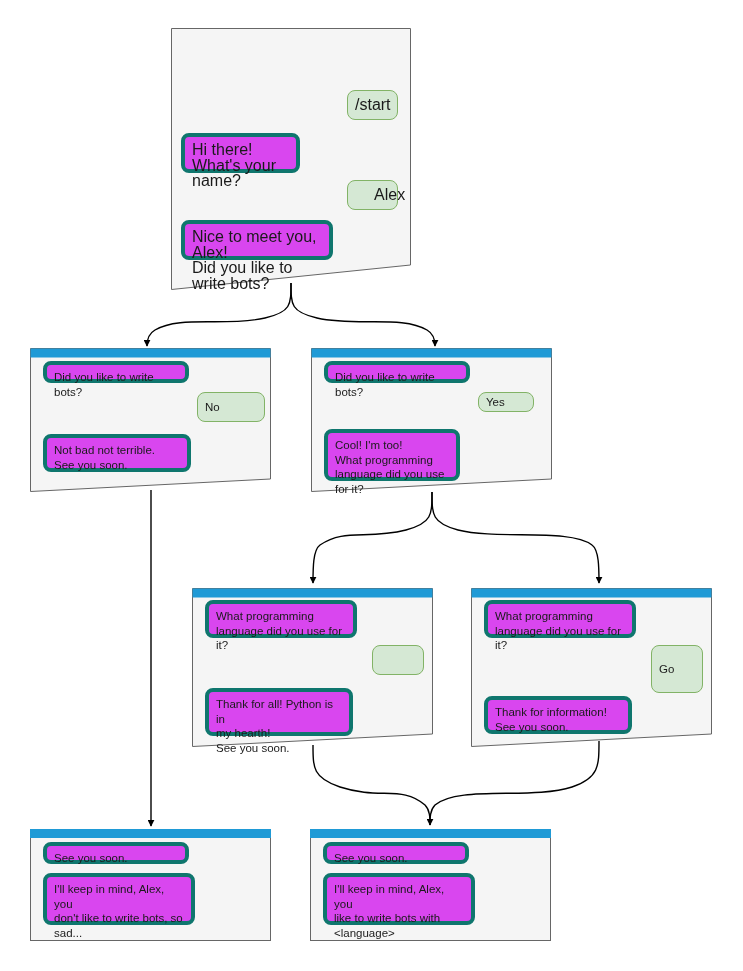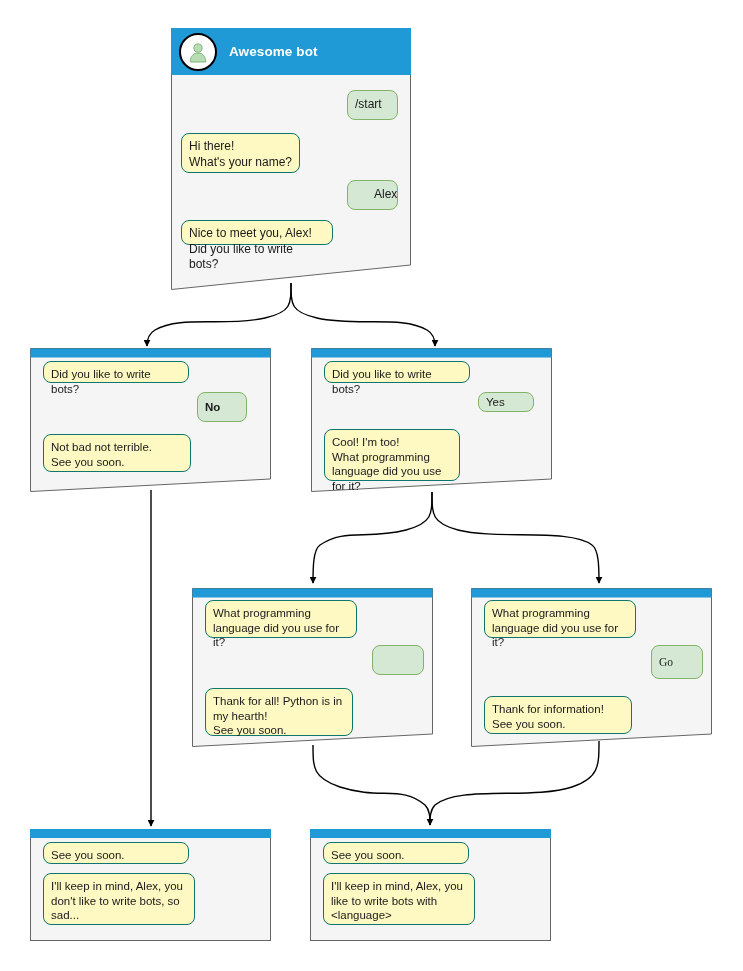--- a/index.html
+++ b/index.html
@@ -109,30 +109,30 @@
     box-sizing: border-box;
     border-radius: 8px;
     font-size: 11.5px;
     line-height: 14.5px;
     color: #1a1a1a;
     padding: 5px 7px 5px 7px;
     white-space: pre-line;
     z-index: 4;
   }
   .bubble.bot {
-    background: #fef9c3;
-    border: 1px solid #0f766e;
+    background: #d946ef;
+    border: 4px solid #0f766e;
   }
   .bubble.user {
     background: #d5e8d4;
     border: 1px solid #82b366;
     display: flex;
     align-items: center;
   }
-  .bubble.big { font-size: 12px; line-height: 15.5px; }
+  .bubble.big { font-size: 16px; line-height: 15.5px; }
 
   svg { display: block; }
 </style>
 </head>
 <body>
 
 <div id="canvas">
 
   <svg id="connectors" viewBox="0 0 743 971" width="743" height="971">
     <defs>
@@ -151,51 +151,42 @@
 
     <path d="M 313,745 C 313,768 313,778 340,787 C 380,800 402,785 425,805 C 430,810 430,818 430,825" fill="none" stroke="#000000" stroke-width="1.4"></path>
     <path d="M 599,741 C 599,766 599,778 572,787 C 532,800 458,785 435,805 C 430,810 430,818 430,825" fill="none" stroke="#000000" stroke-width="1.4" marker-end="url(#arrow)"></path>
   </svg>
 
   <div class="card" style="left:171px; top:28px; width:240px; height:262px;">
     <svg width="240" height="262" style="position:absolute;left:0;top:0;z-index:1;">
       <polygon points="0.5,0.5 239.5,0.5 239.5,237 0.5,261.5" fill="#f5f5f5" stroke="#666666" stroke-width="1"></polygon>
     </svg>
 
-    <div class="titlebar" style="width:240px;">
-      <span class="avatar">
-        <svg width="22" height="22" viewBox="0 0 22 22">
-          <circle cx="11" cy="7" r="4.1" fill="#b8dcb4" stroke="#7fb87a" stroke-width="1"></circle>
-          <path d="M 3.3 21 C 3.3 14.6 7.0 12.0 11 12.0 C 15 12.0 18.7 14.6 18.7 21 Z" fill="#b8dcb4" stroke="#7fb87a" stroke-width="1"></path>
-        </svg>
-      </span>
-      <span class="title">Awesome bot</span>
-    </div>
 
     <div class="body">
       <div class="bubble user big" style="left:176px; top:62px; width:51px; height:30px; justify-content:flex-start;">/start</div>
 
       <div class="bubble bot big" style="left:10px; top:105px; width:119px; height:40px;">Hi there!
 What's your name?</div>
 
       <div class="bubble user big" style="left:176px; top:152px; width:51px; height:30px; justify-content:flex-start;padding-left:26px;">Alex</div>
 
-      <div class="bubble bot big" style="left:10px; top:192px; width:152px; height:25px;">Nice to meet you, Alex!
+      <div class="bubble bot big" style="left:10px; top:192px; width:152px; height:40px;">Nice to meet you, Alex!
 Did you like to write bots?</div>
     </div>
   </div>
 
   <div class="card" style="left:30px; top:348px; width:241px; height:144px;">
     <svg width="241" height="144" style="position:absolute;left:0;top:0;z-index:1;">
       <polygon points="0.5,0.5 240.5,0.5 240.5,131 0.5,143.5" fill="#f5f5f5" stroke="#666666" stroke-width="1"></polygon>
       <rect x="0.5" y="0.5" width="240" height="9" fill="#1f9ad6"></rect>
     </svg>
     <div class="body">
       <div class="bubble bot" style="left:13px; top:13px; width:146px; height:22px;">Did you like to write bots?</div>
-      <div class="bubble user" style="left:167px; top:44px; width:50px; height:30px; justify-content:flex-start;font-weight:bold;">No</div>
+      <div class="bubble user" style="left:167px; top:44px; width:68px; height:30px; justify-content:flex-start;">No</div>
       <div class="bubble bot" style="left:13px; top:86px; width:148px; height:38px;">Not bad not terrible.
 See you soon.</div>
     </div>
   </div>
 
   <div class="card" style="left:311px; top:348px; width:241px; height:144px;">
     <svg width="241" height="144" style="position:absolute;left:0;top:0;z-index:1;">
       <polygon points="0.5,0.5 240.5,0.5 240.5,131 0.5,143.5" fill="#f5f5f5" stroke="#666666" stroke-width="1"></polygon>
       <rect x="0.5" y="0.5" width="240" height="9" fill="#1f9ad6"></rect>
     </svg>
@@ -224,21 +215,21 @@
   </div>
 
   <div class="card" style="left:471px; top:588px; width:241px; height:159px;">
     <svg width="241" height="159" style="position:absolute;left:0;top:0;z-index:1;">
       <polygon points="0.5,0.5 240.5,0.5 240.5,146 0.5,158.5" fill="#f5f5f5" stroke="#666666" stroke-width="1"></polygon>
       <rect x="0.5" y="0.5" width="240" height="9" fill="#1f9ad6"></rect>
     </svg>
     <div class="body">
       <div class="bubble bot" style="left:13px; top:12px; width:152px; height:38px;">What programming
 language did you use for it?</div>
-      <div class="bubble user" style="left:180px; top:57px; width:52px; height:34px; justify-content:flex-start;font-family:Liberation Serif, serif;">Go</div>
+      <div class="bubble user" style="left:180px; top:57px; width:52px; height:48px; justify-content:flex-start;">Go</div>
       <div class="bubble bot" style="left:13px; top:82px; width:148px; height:38px;margin-top:26px;">Thank for information!
 See you soon.</div>
     </div>
   </div>
 
   <div class="card" style="left:30px; top:829px; width:241px; height:112px;">
     <div class="skin"></div>
     <div class="minibar"></div>
     <div class="body">
       <div class="bubble bot" style="left:13px; top:13px; width:146px; height:22px;">See you soon.</div>

